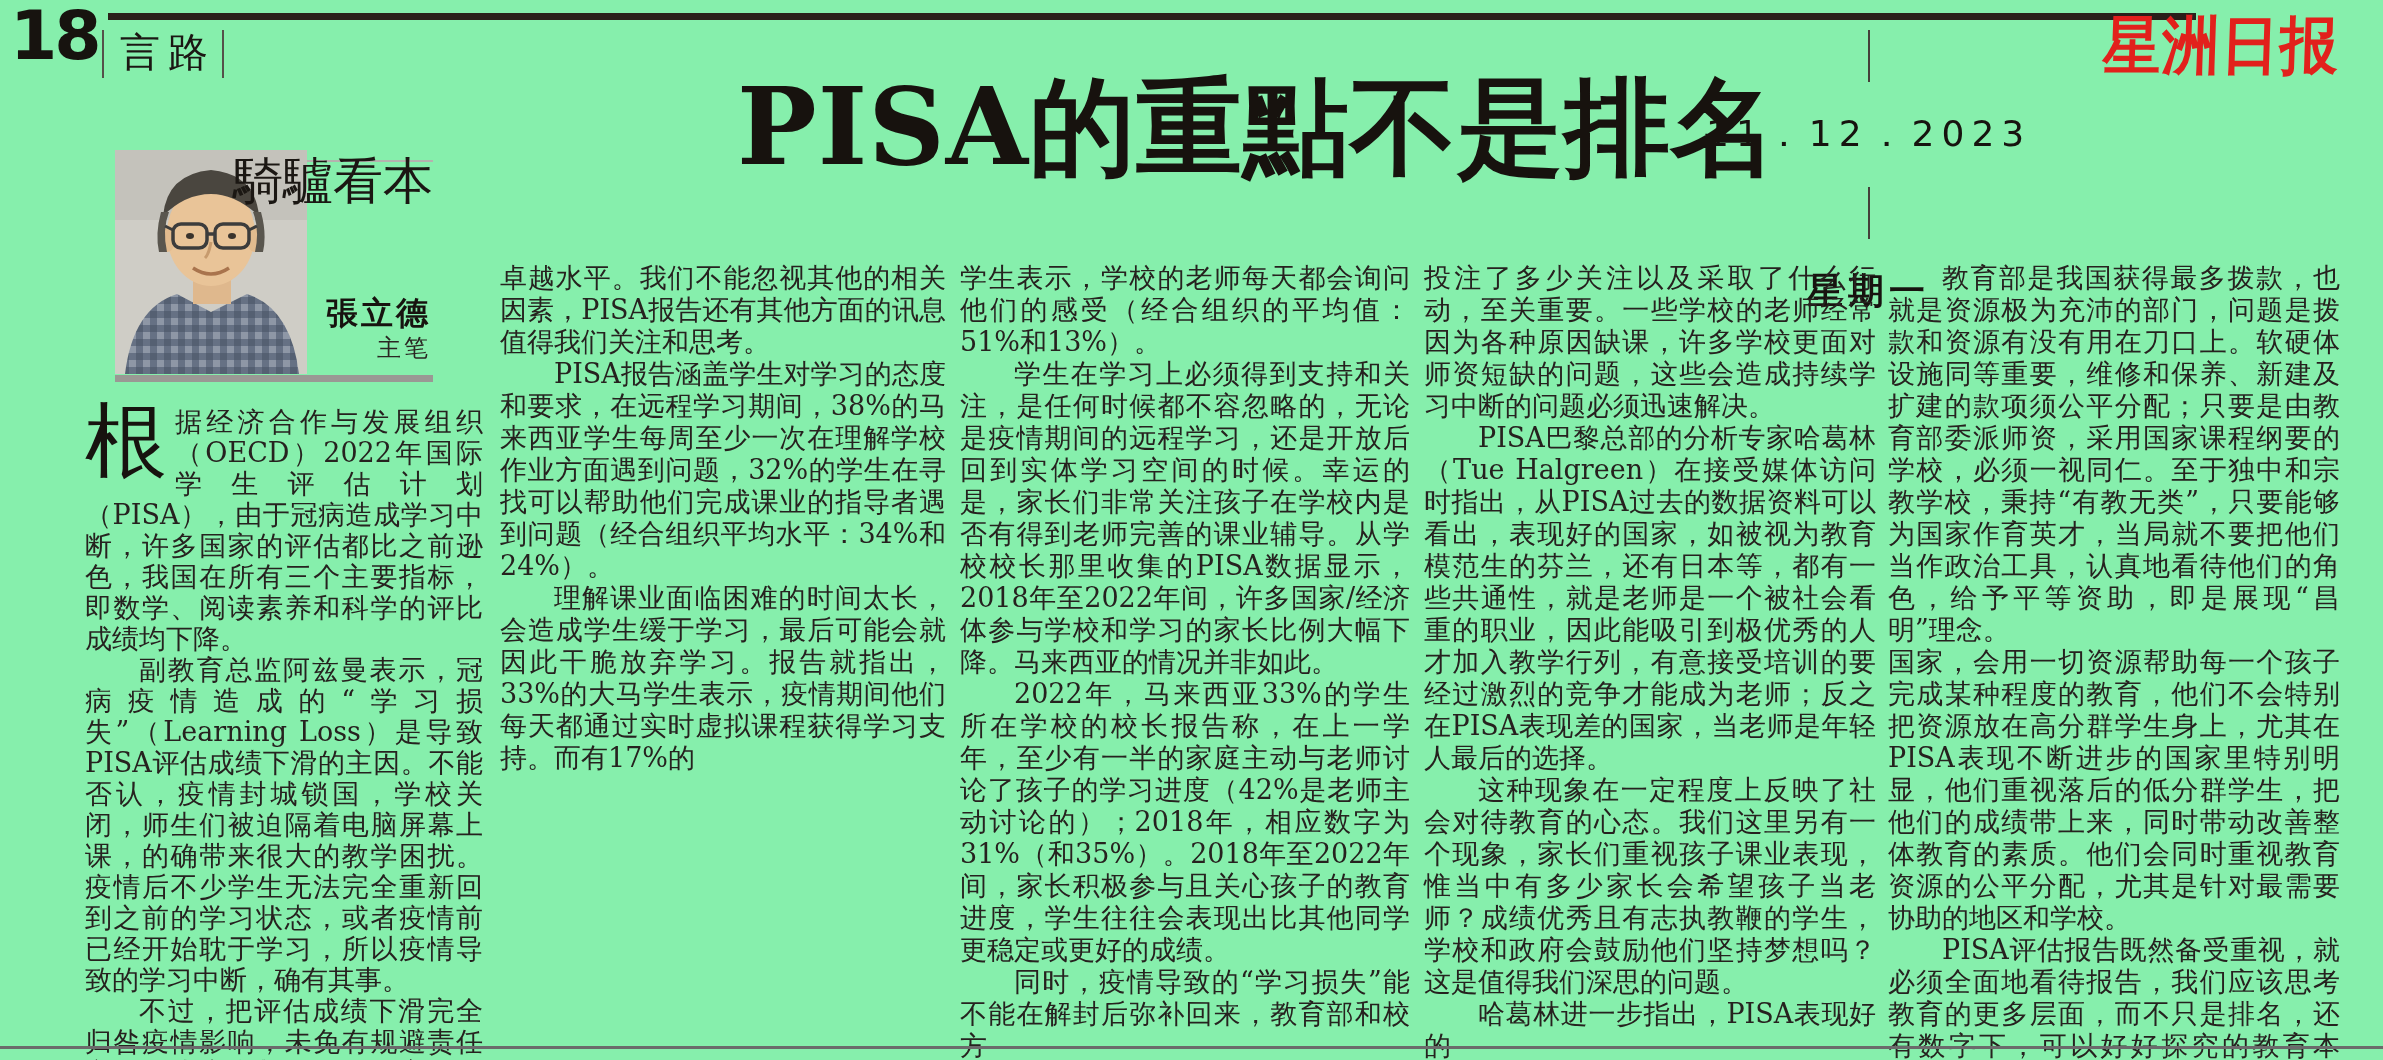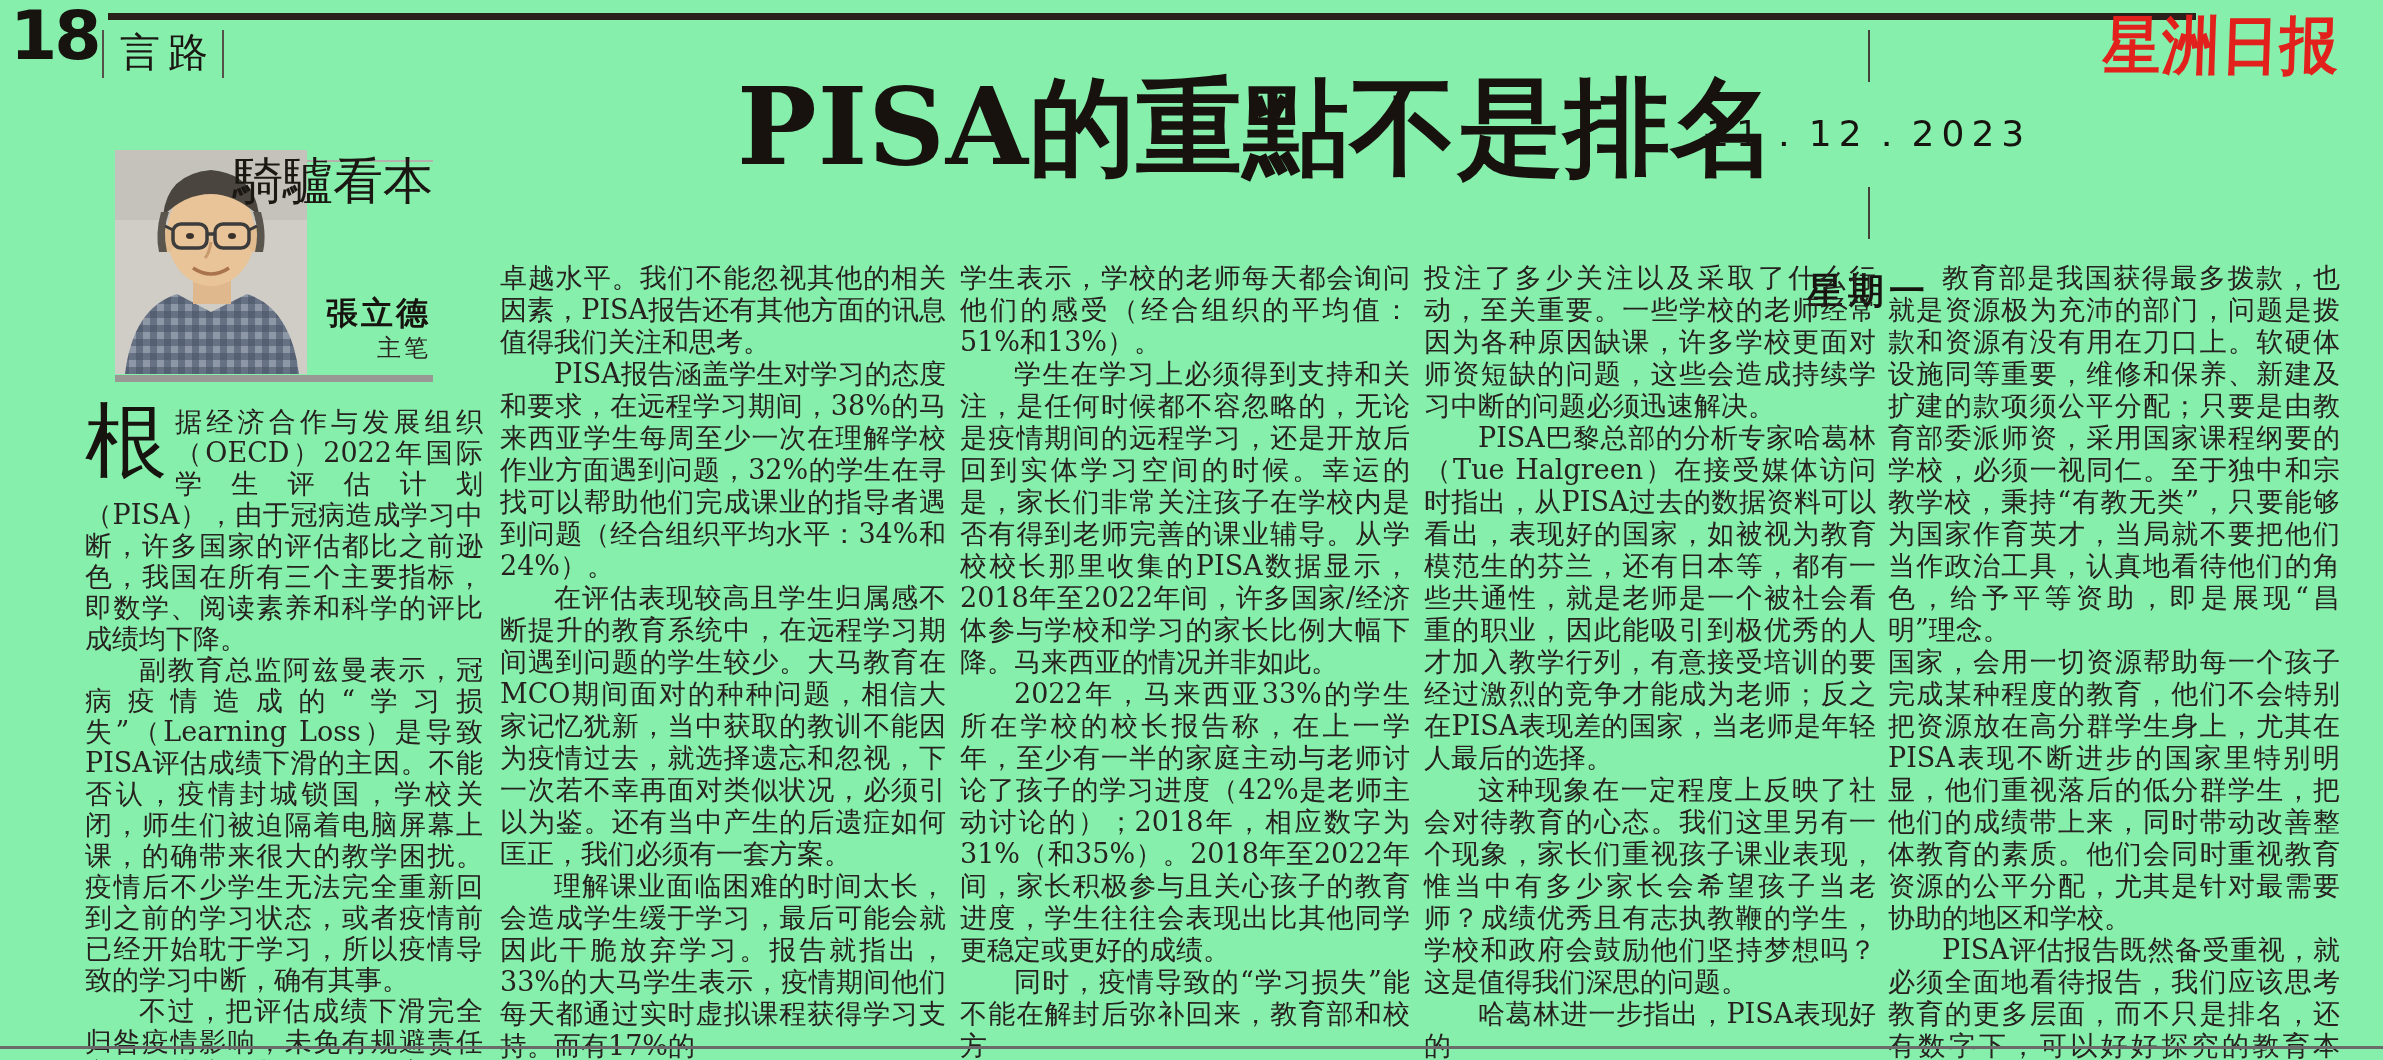--- a/index.html
+++ b/index.html
@@ -108,21 +108,20 @@
       <div class="author-bottomline"></div>
     </div>
     <p class="para dropcap-para"><span class="dropcap">根</span><span class="ptext">据经济合作与发展组织（OECD）2022年国际学生评估计划（PISA），由于冠病造成学习中断，许多国家的评估都比之前逊色，我国在所有三个主要指标，即数学、阅读素养和科学的评比成绩均下降。</span></p>
     <p class="para indent">副教育总监阿兹曼表示，冠病疫情造成的“学习损失”（Learning Loss）是导致PISA评估成绩下滑的主因。不能否认，疫情封城锁国，学校关闭，师生们被迫隔着电脑屏幕上课，的确带来很大的教学困扰。疫情后不少学生无法完全重新回到之前的学习状态，或者疫情前已经开始耽于学习，所以疫情导致的学习中断，确有其事。</p>
     <p class="para indent">不过，把评估成绩下滑完全归咎疫情影响，未免有规避责任之嫌。毕竟参与评估的国家仍有许多成绩保持一定的</p>
   </section>
 
   <section class="col col2">
     <p class="para cont">卓越水平。我们不能忽视其他的相关因素，PISA报告还有其他方面的讯息值得我们关注和思考。</p>
     <p class="para indent">PISA报告涵盖学生对学习的态度和要求，在远程学习期间，38%的马来西亚学生每周至少一次在理解学校作业方面遇到问题，32%的学生在寻找可以帮助他们完成课业的指导者遇到问题（经合组织平均水平：34%和24%）。</p>
-    <p class="para indent">在评估表现较高且学生归属感不断提升的教育系统中，在远程学习期间遇到问题的学生较少。大马教育在MCO期间面对的种种问题，相信大家记忆犹新，当中获取的教训不能因为疫情过去，就选择遗忘和忽视，下一次若不幸再面对类似状况，必须引以为鉴。还有当中产生的后遗症如何匡正，我们必须有一套方案。</p>
     <p class="para indent">理解课业面临困难的时间太长，会造成学生缓于学习，最后可能会就因此干脆放弃学习。报告就指出，33%的大马学生表示，疫情期间他们每天都通过实时虚拟课程获得学习支持。而有17%的</p>
   </section>
 
   <section class="col col3">
     <p class="para cont">学生表示，学校的老师每天都会询问他们的感受（经合组织的平均值：51%和13%）。</p>
     <p class="para indent">学生在学习上必须得到支持和关注，是任何时候都不容忽略的，无论是疫情期间的远程学习，还是开放后回到实体学习空间的时候。幸运的是，家长们非常关注孩子在学校内是否有得到老师完善的课业辅导。从学校校长那里收集的PISA数据显示，2018年至2022年间，许多国家/经济体参与学校和学习的家长比例大幅下降。马来西亚的情况并非如此。</p>
     <p class="para indent">2022年，马来西亚33%的学生所在学校的校长报告称，在上一学年，至少有一半的家庭主动与老师讨论了孩子的学习进度（42%是老师主动讨论的）；2018年，相应数字为31%（和35%）。2018年至2022年间，家长积极参与且关心孩子的教育进度，学生往往会表现出比其他同学更稳定或更好的成绩。</p>
     <p class="para indent">同时，疫情导致的“学习损失”能不能在解封后弥补回来，教育部和校方</p>
   </section>
 

